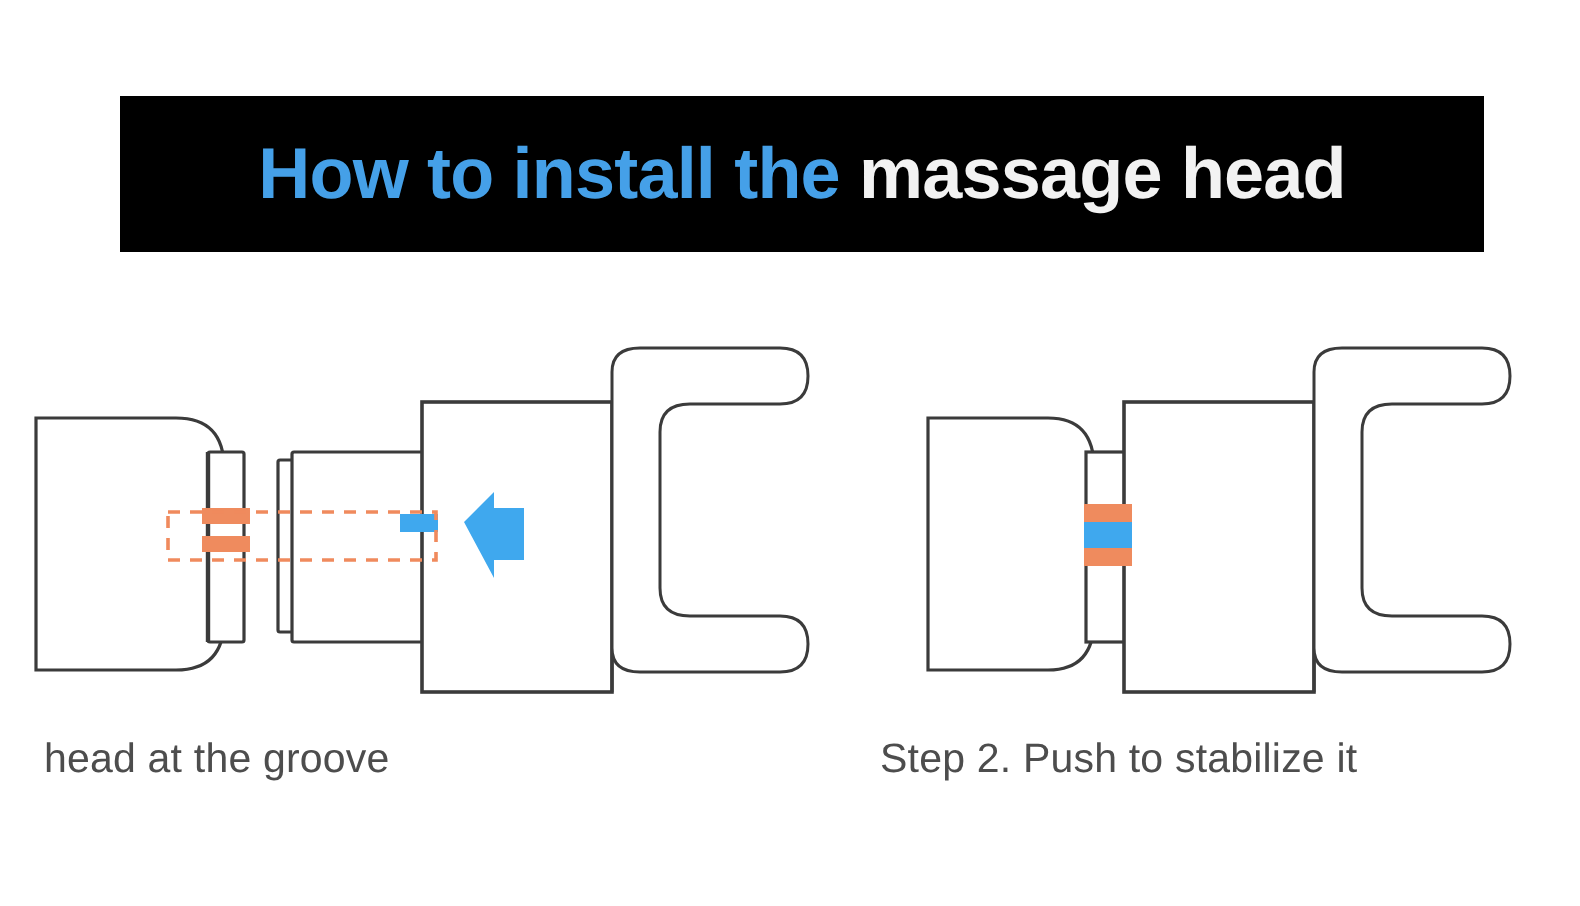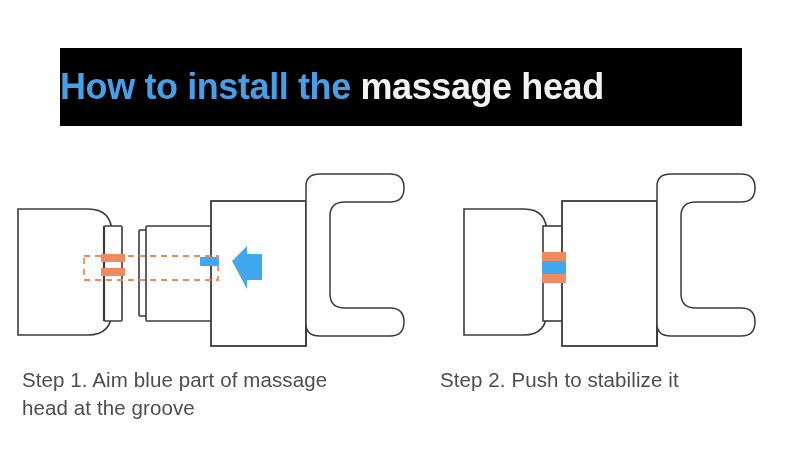--- a/index.html
+++ b/index.html
@@ -19,21 +19,21 @@
   
   #title-banner {
     position: absolute;
     left: 60px;
     top: 48px;
     width: 682px;
     height: 78px;
     background: #000000;
     display: flex;
     align-items: center;
-    justify-content: flex-start;
+    justify-content: center;
     box-sizing: border-box;
   }
   #title-text {
     font-size: 36px;
     font-weight: bold;
     letter-spacing: -0.4px;
     line-height: 1;
     white-space: nowrap;
   }
   .title-blue { color: #45a0e8; }
@@ -139,19 +139,18 @@
              Q 305 140 305 154
              Q 305 168 291 168
              L 221 168
              Q 207 168 207 156
              L 207 178
              L 207 33 Z" fill="#ffffff" stroke="#3b3b3b" stroke-width="1.5"></path>
   </svg>
 </div>
 
 <div class="caption" id="caption-step1">
-  <span class="caption-line">Step 1. Aim blue part of massage</span>
   <span class="caption-line">head at the groove</span>
 </div>
 
 <div class="caption" id="caption-step2">
   <span class="caption-line">Step 2. Push to stabilize it</span>
 </div>
 
 </body></html>

